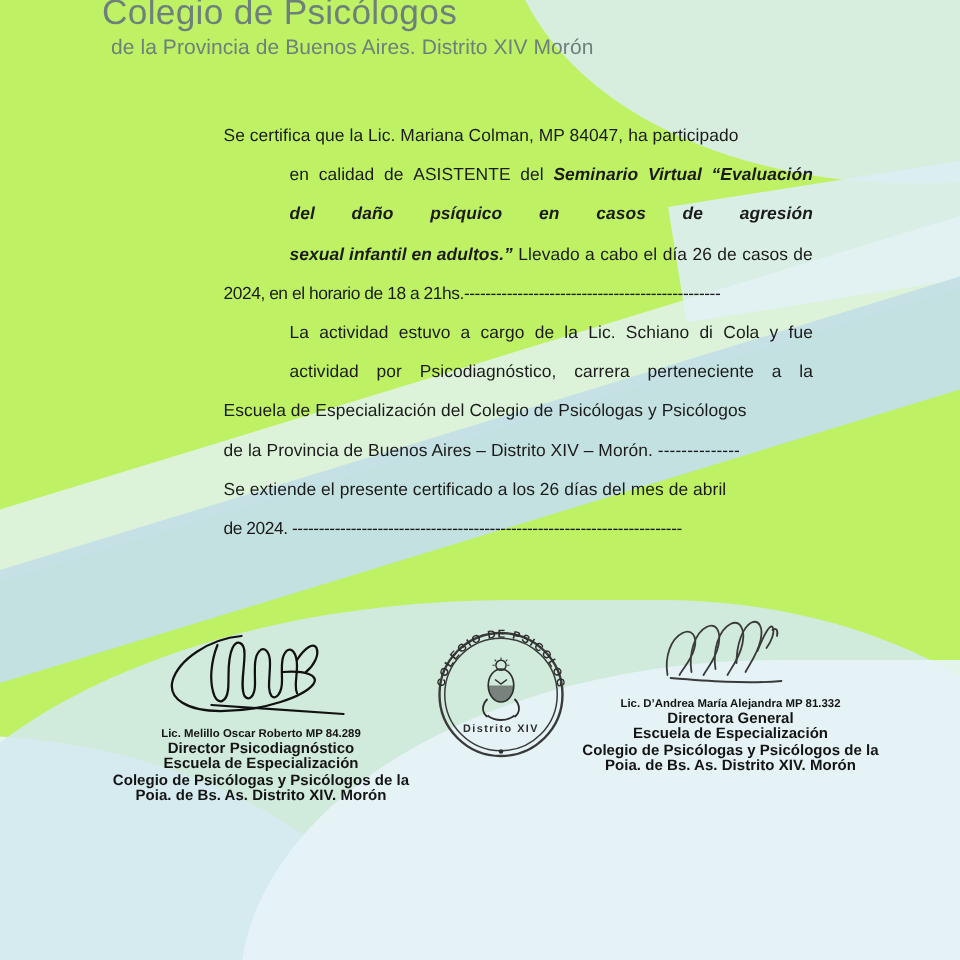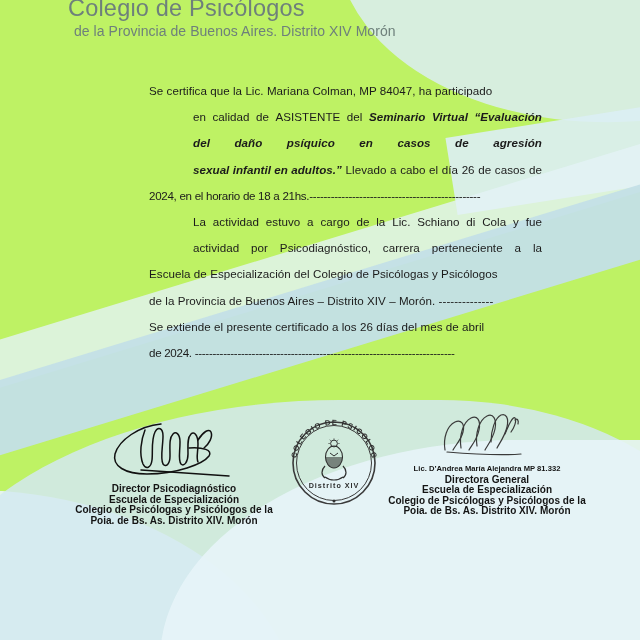--- a/index.html
+++ b/index.html
@@ -334,20 +334,21 @@
     <div class="sig-ink">
       <svg width="150" height="66" viewBox="0 0 150 66">
         <g fill="none" stroke="#111" stroke-width="1.5" stroke-linecap="round">
           <path d="M62 6 C40 8, 20 22, 16 36 C13 48, 26 56, 48 56 C78 56, 104 46, 110 38 C114 32, 104 29, 90 30"></path>
           <path d="M46 12 C42 22, 40 36, 44 46 C47 52, 52 50, 53 42 C54 34, 52 22, 56 14 C59 8, 64 10, 64 18 C64 28, 61 40, 64 46 C67 50, 71 46, 71 38 C71 28, 70 20, 74 16 C77 13, 81 16, 81 24 C81 34, 79 42, 82 46 C85 49, 89 44, 89 36 C89 28, 88 20, 92 16 C95 13, 99 17, 99 26 C99 34, 97 40, 99 44"></path>
           <path d="M99 22 C104 14, 110 10, 112 14 C114 19, 110 26, 105 30"></path>
           <path d="M42 52 C70 54, 100 56, 130 58"></path>
         </g>
       </svg>
     </div>
+    <div class="sig-name">Lic. Melillo Oscar Roberto MP 84.289</div>
     <div class="sig-line">Director Psicodiagnóstico</div>
     <div class="sig-line">Escuela de Especialización</div>
     <div class="sig-line">Colegio de Psicólogas y Psicólogos de la</div>
     <div class="sig-line">Poia. de Bs. As. Distrito XIV. Morón</div>
   </div>
 
   <div class="sig-block sig-right">
     <div class="sig-ink">
       <svg width="120" height="60" viewBox="0 0 120 60">
         <g fill="none" stroke="#3a3a3a" stroke-width="1.2" stroke-linecap="round">

